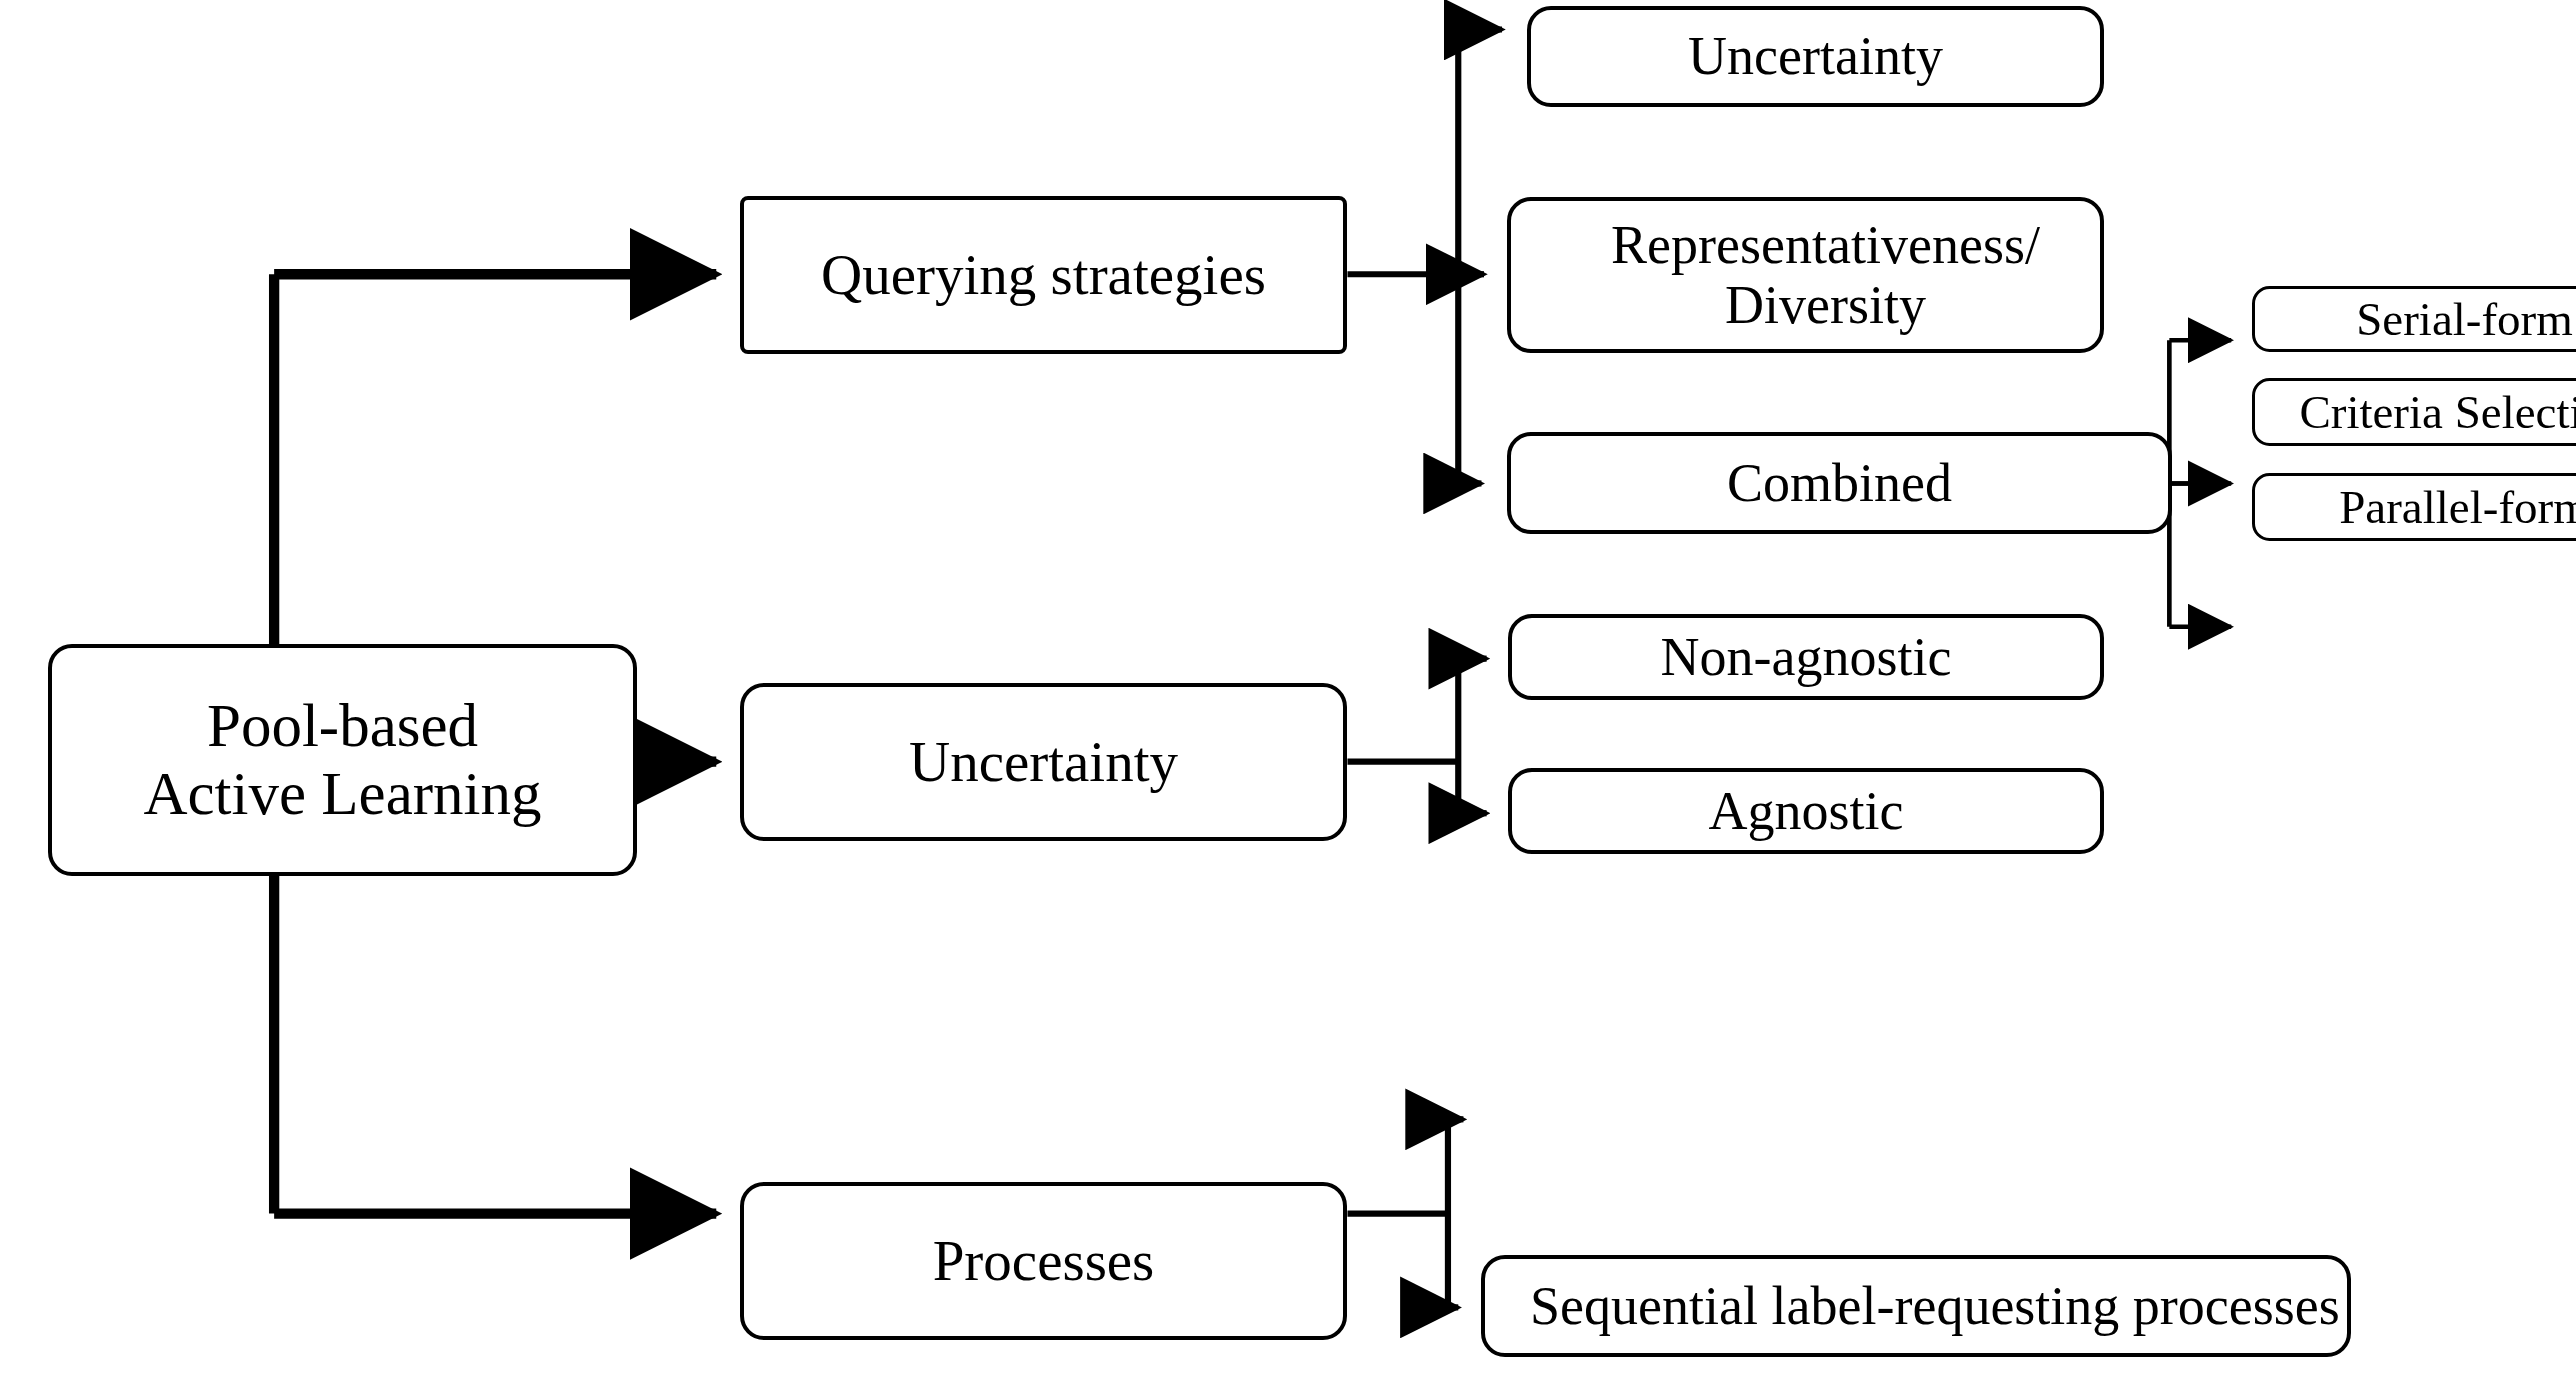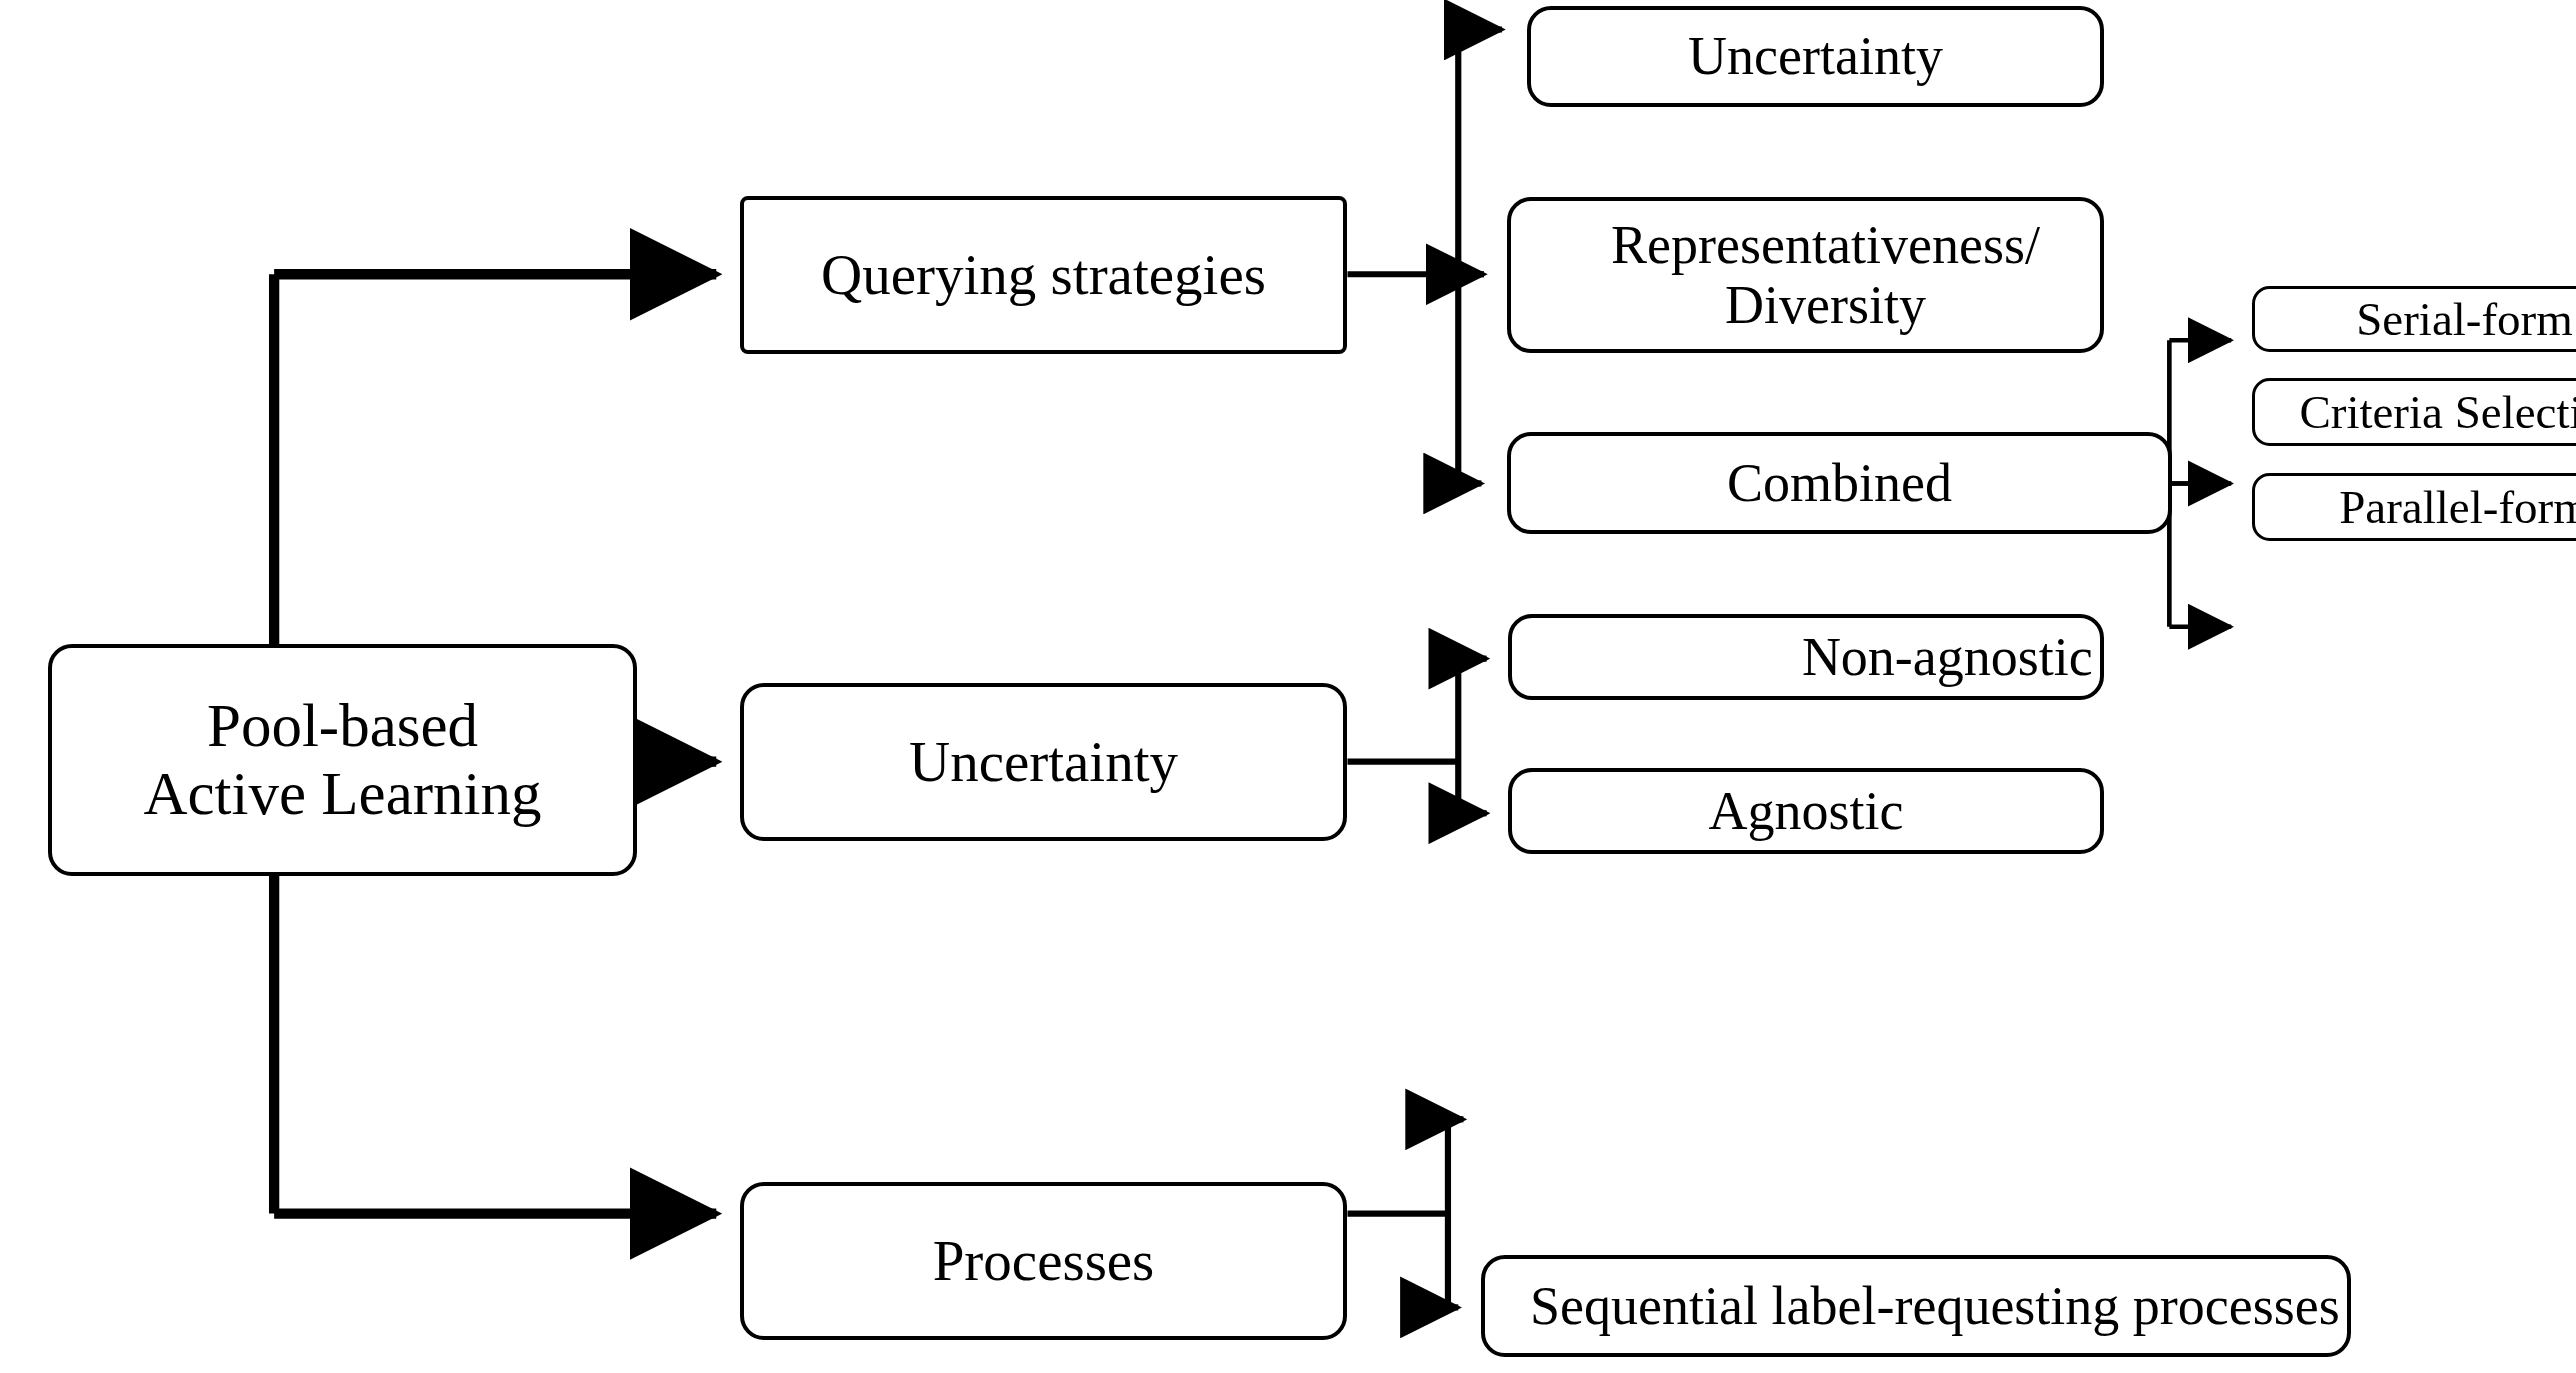--- a/index.html
+++ b/index.html
@@ -136,21 +136,21 @@
 
   <div class="node s-l3" style="left:1507px; top:197px; width:597px; height:156px;padding-left:40px;">
     <span class="lbl">Representativeness/
 Diversity</span>
   </div>
 
   <div class="node s-l3" style="left:1507px; top:432px; width:665px; height:102px;">
     <span class="lbl">Combined</span>
   </div>
 
-  <div class="node s-l3" style="left:1508px; top:614px; width:596px; height:86px;justify-content:flex-end;">
+  <div class="node s-l3" style="left:1508px; top:614px; width:596px; height:86px;">
     <span class="lbl">Non-agnostic</span>
   </div>
 
   <div class="node s-l3" style="left:1508px; top:768px; width:596px; height:86px;">
     <span class="lbl">Agnostic</span>
   </div>
 
 
   <div class="node s-l3" style="left:1481px; top:1255px; width:870px; height:102px;justify-content:flex-end;">
     <span class="lbl">Sequential  label-requesting  processes</span>

